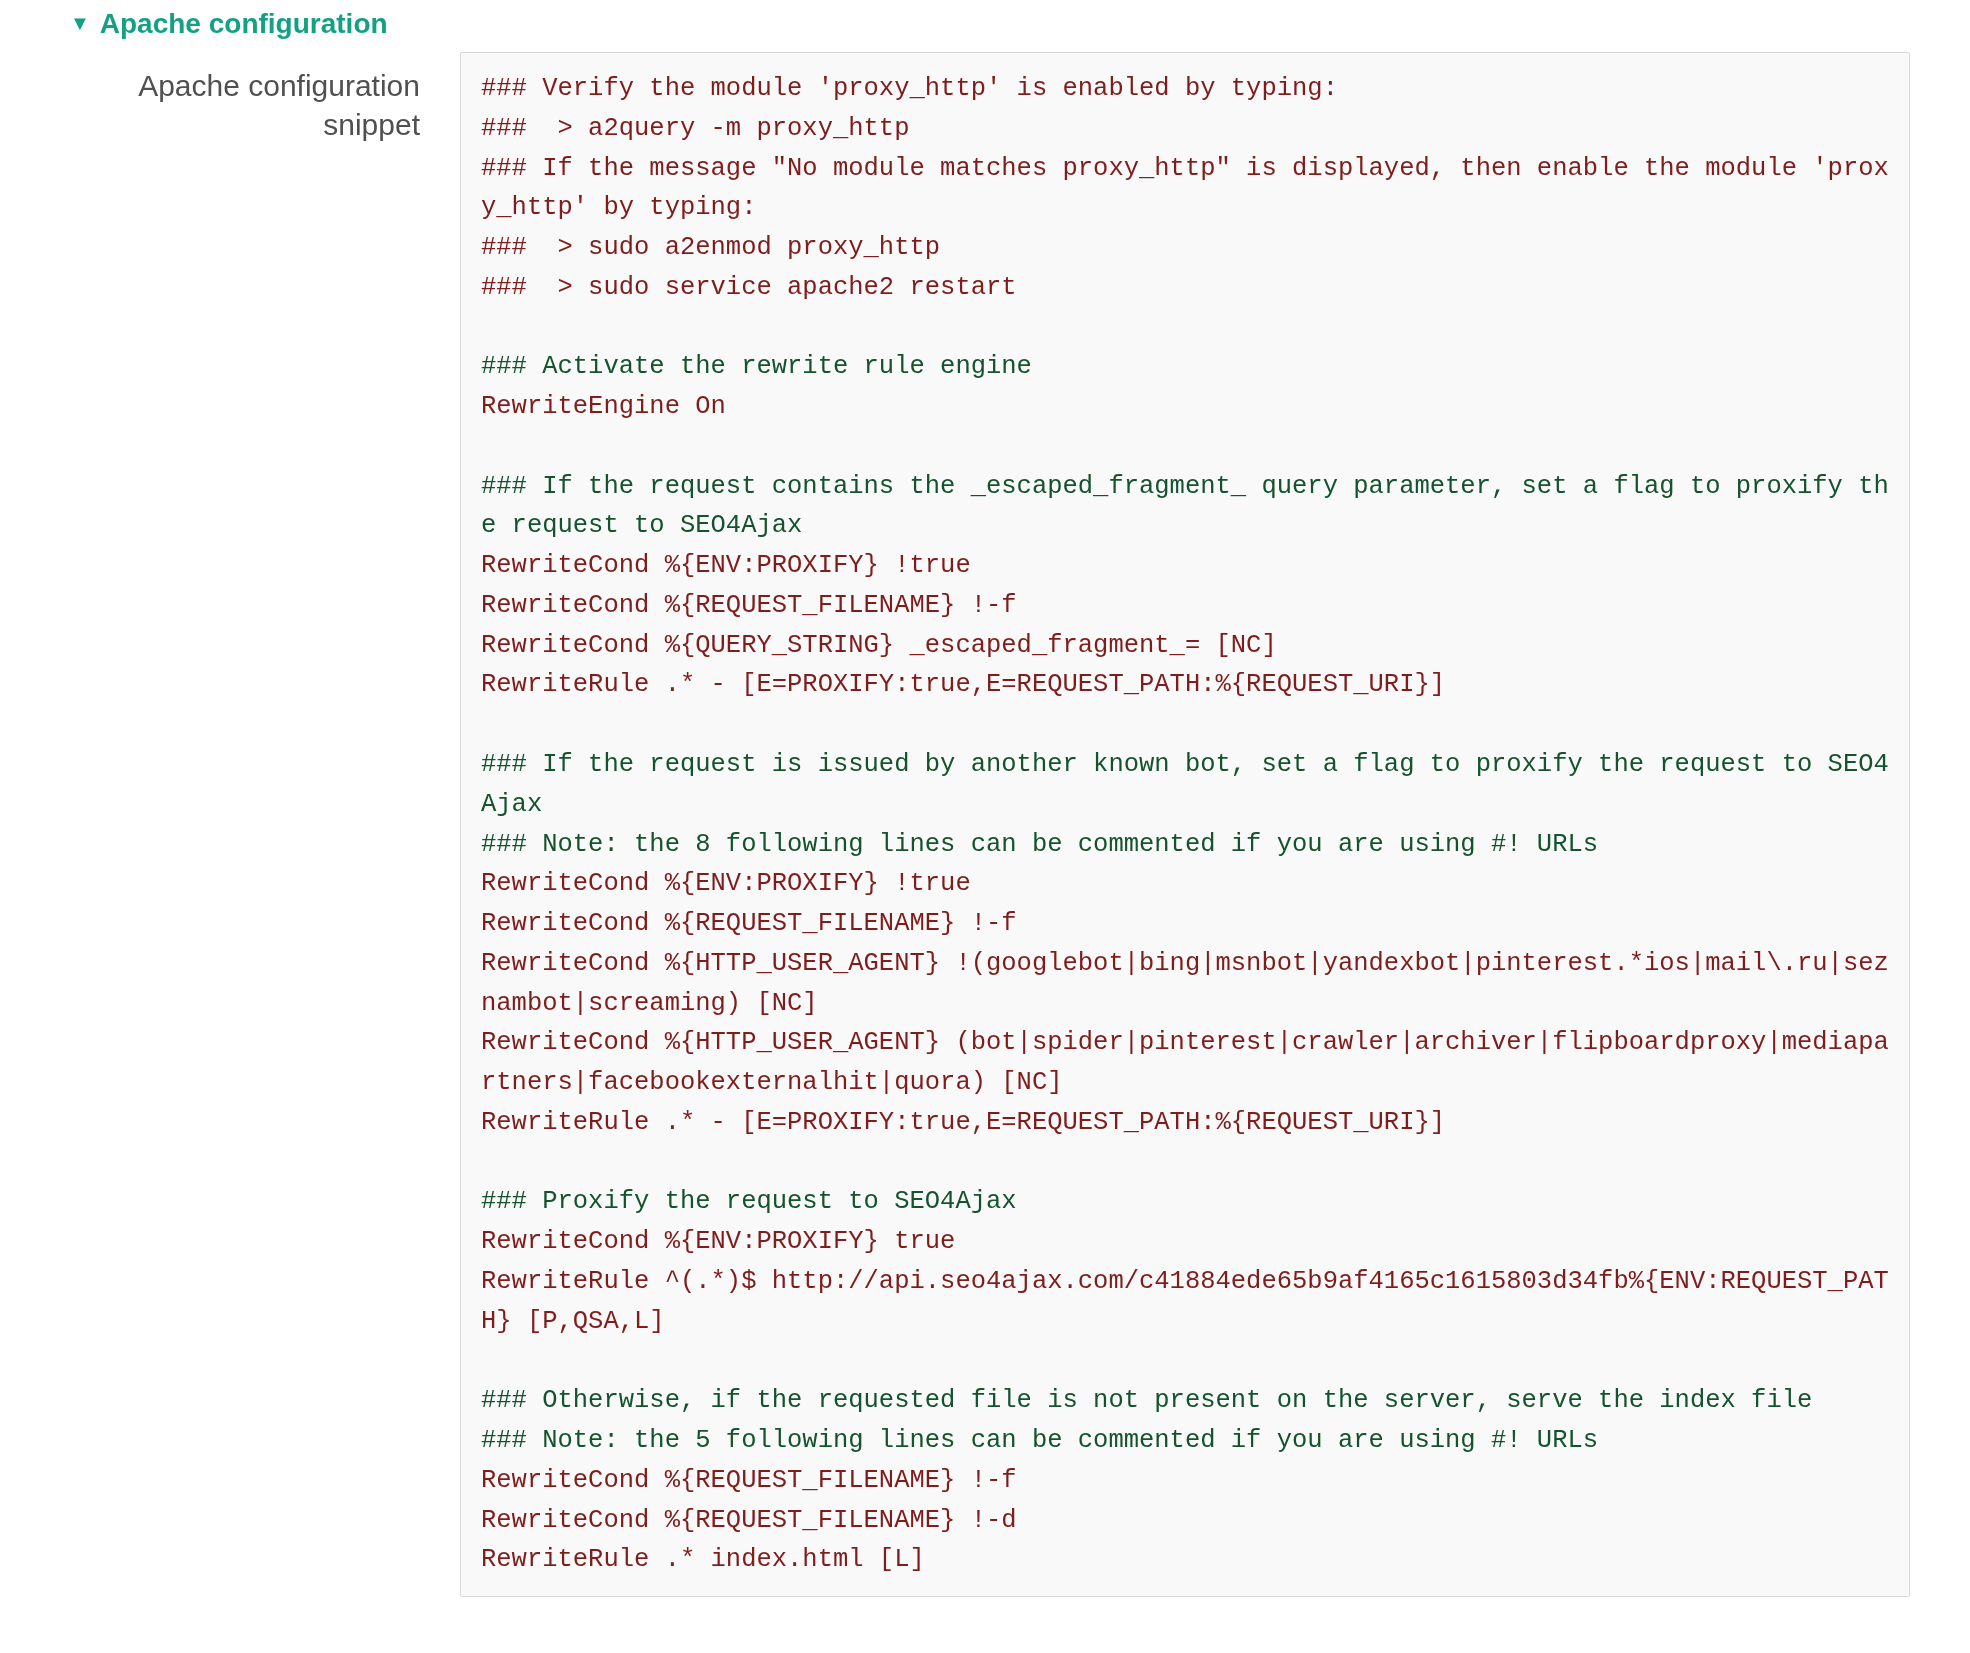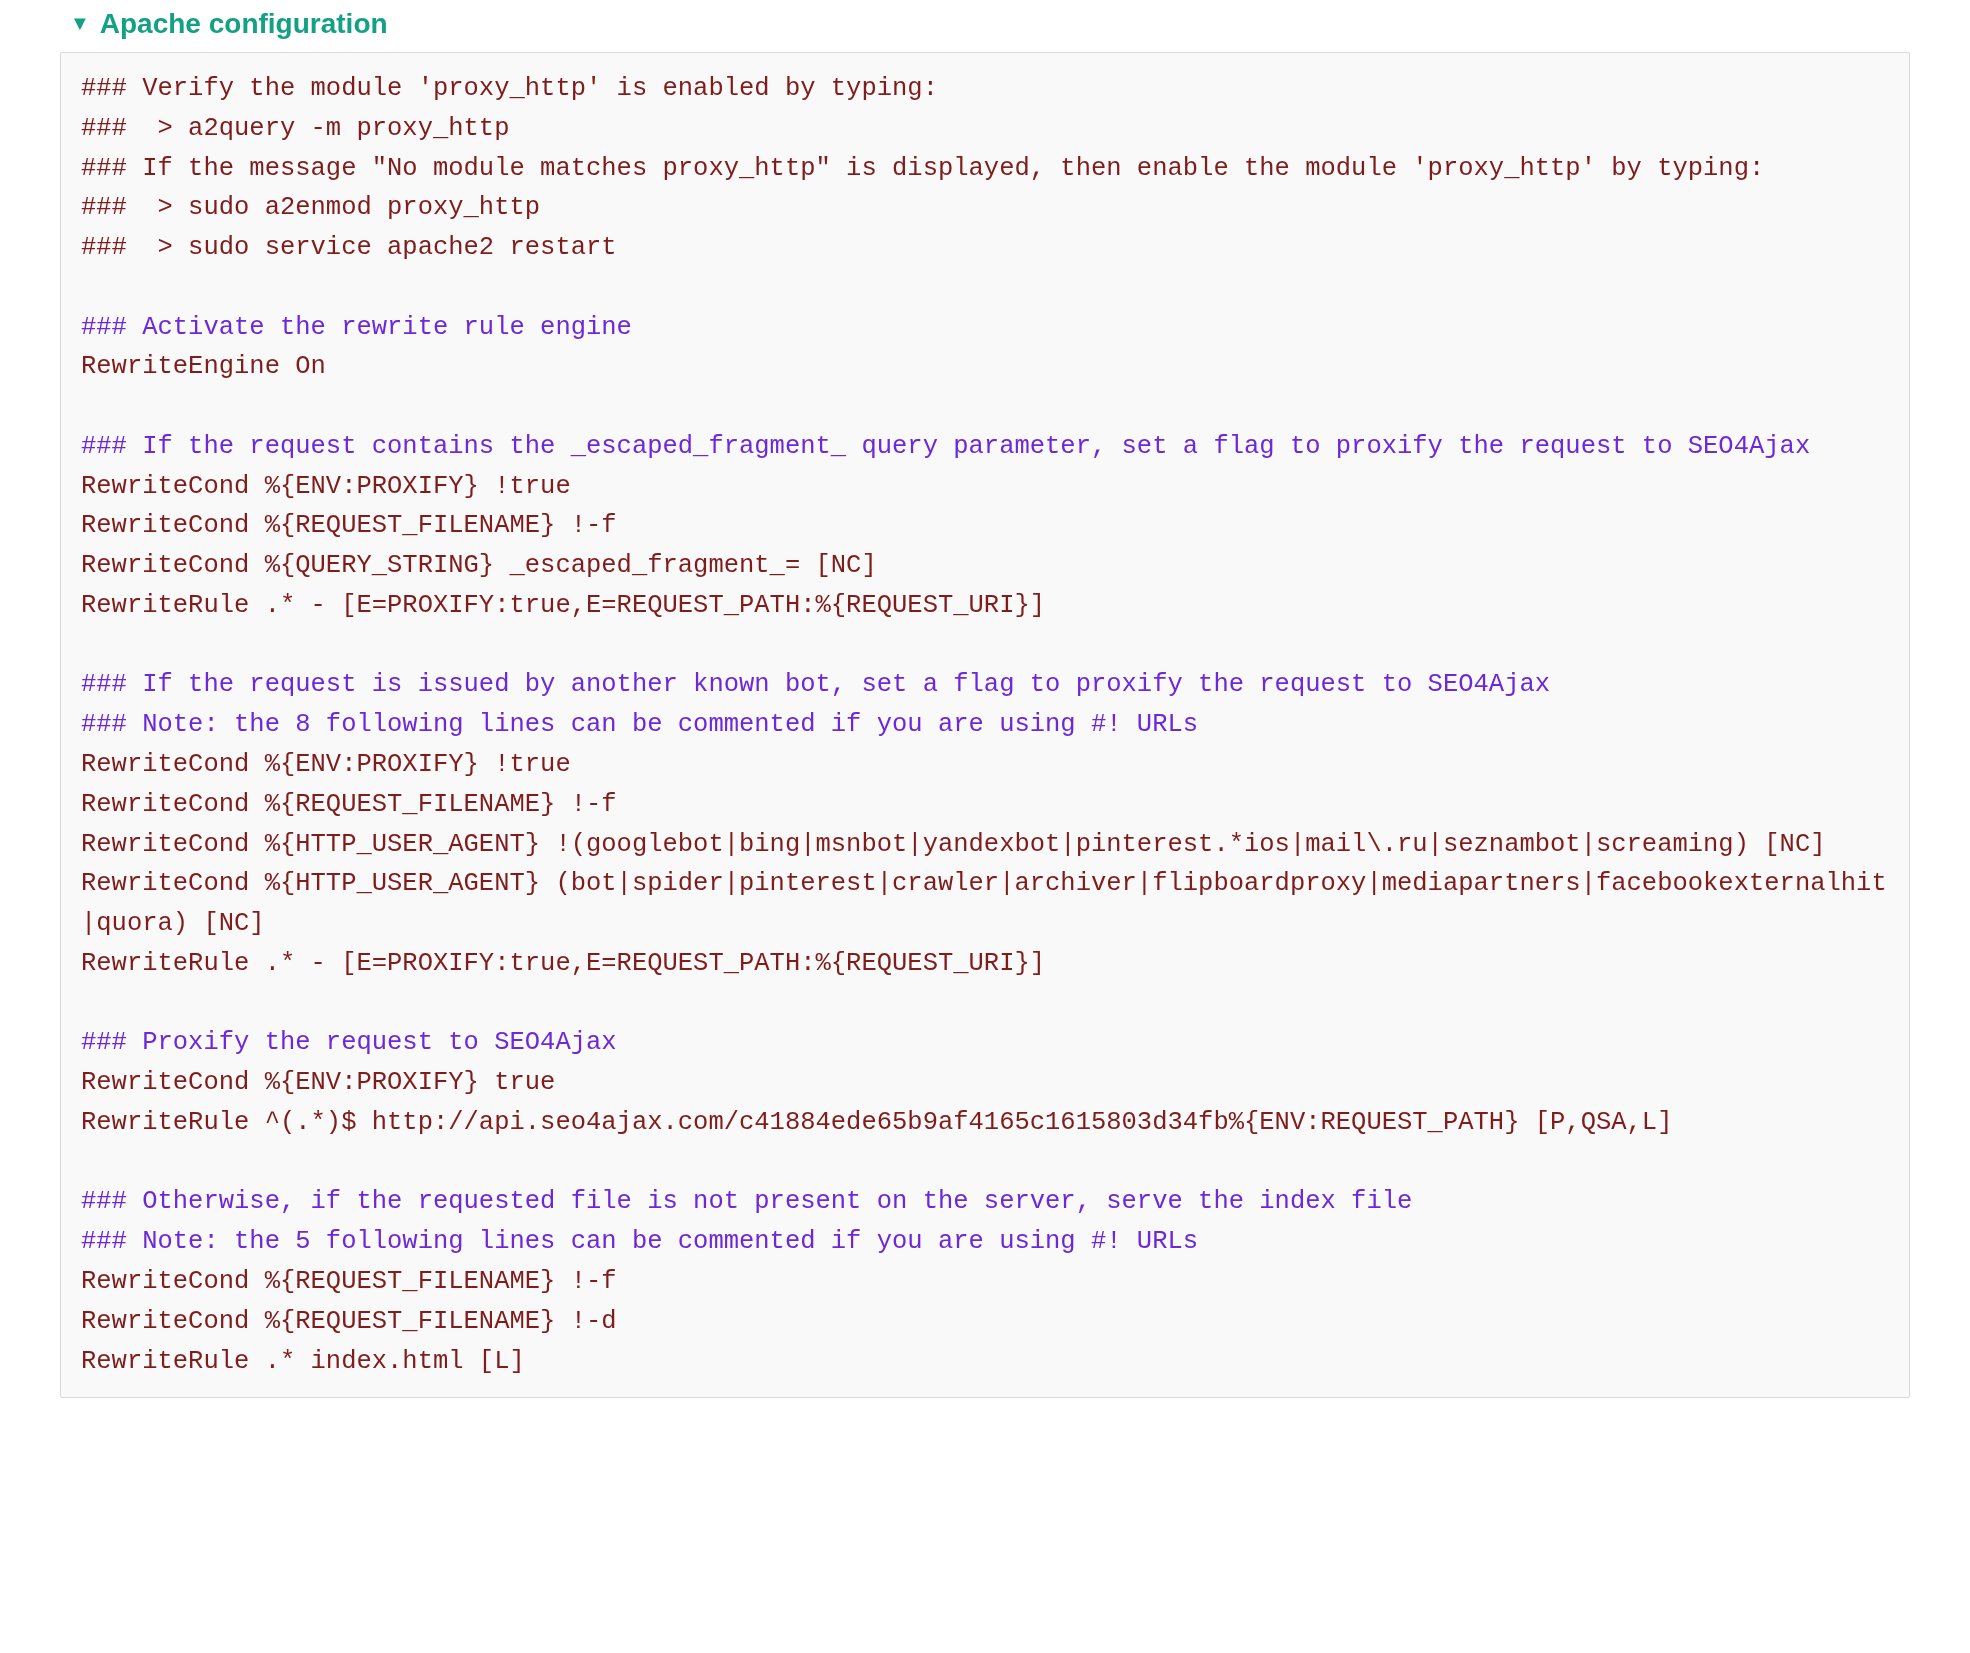--- a/index.html
+++ b/index.html
@@ -52,35 +52,36 @@
     border: 1px solid #d9d9d9;
     border-radius: 2px;
     font-family: "SFMono-Regular", Consolas, "Liberation Mono", Menlo, monospace;
     font-size: 25.5px;
     line-height: 1.56;
     color: #42474c;
     white-space: pre-wrap;
     word-break: break-all;
   }
   .tok-comment { color: #7f1d1d; }
-  .tok-grey    { color: #6d28d9; font-family: Liberation Mono, monospace; }
+  .tok-grey    { color: #14532d; font-family: Liberation Mono, monospace; }
   .tok-code    { color: #7f1d1d; }
 </style>
 </head>
 <body>
 
 <div class="page">
 
   <div class="section-title">
     <span class="triangle">▼</span>
     <span>Apache configuration</span>
   </div>
 
   <div class="row">
 
+    <div class="label-col">Apache configuration snippet</div>
 
     <div class="code-col">
       <pre class="codebox" id="codebox"><span class="tok-comment">### Verify the module 'proxy_http' is enabled by typing:</span>
 <span class="tok-comment">###  &gt; a2query -m proxy_http</span>
 <span class="tok-comment">### If the message "No module matches proxy_http" is displayed, then enable the module 'proxy_http' by typing:</span>
 <span class="tok-comment">###  &gt; sudo a2enmod proxy_http</span>
 <span class="tok-comment">###  &gt; sudo service apache2 restart</span>
 
 <span class="tok-grey">### Activate the rewrite rule engine</span>
 <span class="tok-code">RewriteEngine On</span>

